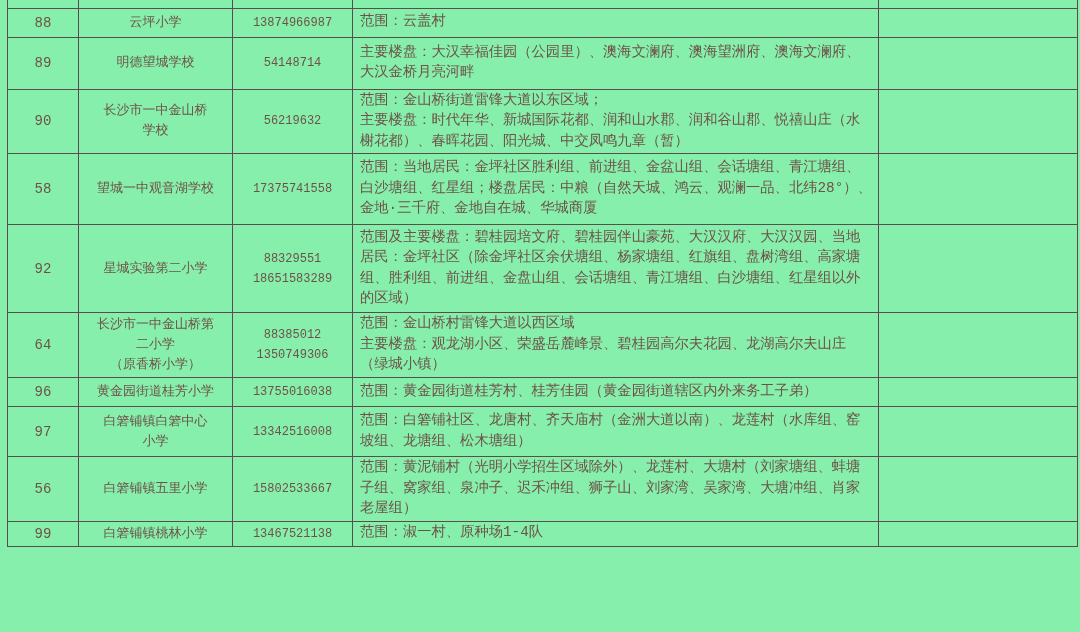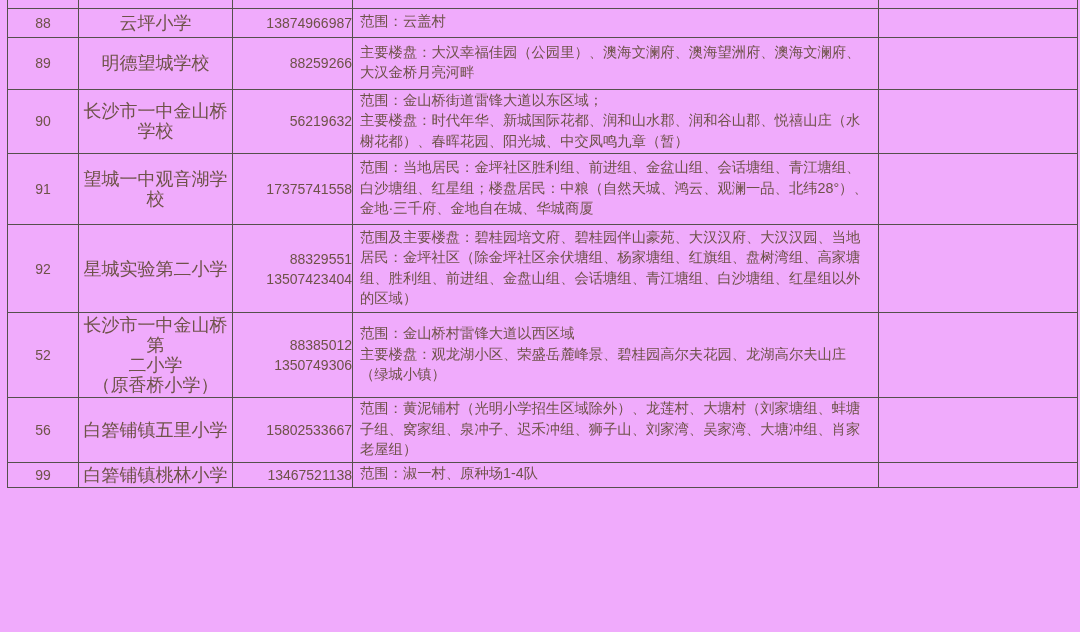--- a/index.html
+++ b/index.html
@@ -1,41 +1,41 @@
 <!DOCTYPE html>
 <html style="--text-color: #6e5249; --border-color: #55504c;"><head>
 <meta charset="utf-8">
 <style>
   * { margin: 0; padding: 0; box-sizing: border-box; }
   html, body { background: #ffffff; }
   .page {
     position: relative;
     width: 1080px;
     height: 632px;
-    background: #f0abfc;
+    background: #86efac;
     overflow: hidden;
-    font-family: Liberation Sans, sans-serif;
+    font-family: Liberation Mono, monospace;
     color: var(--text-color, #6e5249);
   }
   table.schools {
     position: absolute;
     left: 7px;
     top: 0;
     width: 1070px;
     border-collapse: collapse;
     table-layout: fixed;
   }
   td {
     border: 1px solid var(--border-color, #55504c);
     vertical-align: middle;
     overflow: hidden;
   }
   td.no    { text-align: center; font-size: 14px; }
-  td.school{ text-align: center; font-size: 18px; line-height: 20px; white-space: pre-wrap; padding: 2px 4px; }
-  td.phone { text-align: right; font-size: 14px;   line-height: 20px; white-space: pre-wrap; margin-top: 28px; }
+  td.school{ text-align: center; font-size: 13px; line-height: 20px; white-space: pre-wrap; padding: 2px 4px; }
+  td.phone { text-align: center; font-size: 12px;   line-height: 20px; white-space: pre-wrap; margin-top: 28px; }
   td.range { text-align: left;   font-size: 14.3px; line-height: 20.5px; white-space: pre-wrap; padding: 0 5px 2px 7px; }
   td.note  { }
   tr.pt td { border-top: none;    height: 8px; }
   tr.h29 { height: 29px; } tr.h52 { height: 52px; } tr.h64 { height: 64px; }
   tr.h71 { height: 71px; } tr.h88 { height: 88px; } tr.h60 { height: 60px; }
   tr.h48 { height: 48px; } tr.h35 { height: 35px; } tr.h50 { height: 50px; }
   tr.h25 { height: 25px; }
 </style>
 </head>
 <body>
@@ -62,67 +62,82 @@
         <td class="no">88</td>
         <td class="school">云坪小学</td>
         <td class="phone">13874966987</td>
         <td class="range">范围：云盖村</td>
         <td class="note"></td>
       </tr>
 
       <tr class="h52">
         <td class="no">89</td>
         <td class="school">明德望城学校</td>
-        <td class="phone">88259266</td>
+        <td class="phone">54148714</td>
         <td class="range">主要楼盘：大汉幸福佳园（公园里）、澳海文澜府、澳海望洲府、澳海文澜府、大汉金桥月亮河畔</td>
         <td class="note"></td>
       </tr>
 
       <tr class="h64">
         <td class="no">90</td>
         <td class="school">长沙市一中金山桥
 学校</td>
         <td class="phone">56219632</td>
         <td class="range">范围：金山桥街道雷锋大道以东区域；
 主要楼盘：时代年华、新城国际花都、润和山水郡、润和谷山郡、悦禧山庄（水榭花都）、春晖花园、阳光城、中交凤鸣九章（暂）</td>
         <td class="note"></td>
       </tr>
 
       <tr class="h71">
-        <td class="no">91</td>
+        <td class="no">58</td>
         <td class="school">望城一中观音湖学校</td>
         <td class="phone">17375741558</td>
         <td class="range">范围：当地居民：金坪社区胜利组、前进组、金盆山组、会话塘组、青江塘组、白沙塘组、红星组；楼盘居民：中粮（自然天城、鸿云、观澜一品、北纬28°）、金地·三千府、金地自在城、华城商厦</td>
         <td class="note"></td>
       </tr>
 
       <tr class="h88">
         <td class="no">92</td>
         <td class="school">星城实验第二小学</td>
         <td class="phone">88329551
-13507423404</td>
+18651583289</td>
         <td class="range">范围及主要楼盘：碧桂园培文府、碧桂园伴山豪苑、大汉汉府、大汉汉园、当地居民：金坪社区（除金坪社区余伏塘组、杨家塘组、红旗组、盘树湾组、高家塘组、胜利组、前进组、金盘山组、会话塘组、青江塘组、白沙塘组、红星组以外的区域）</td>
         <td class="note"></td>
       </tr>
 
       <tr class="h60">
-        <td class="no">52</td>
+        <td class="no">64</td>
         <td class="school">长沙市一中金山桥第
 二小学
 （原香桥小学）</td>
         <td class="phone">88385012
 1350749306</td>
         <td class="range">范围：金山桥村雷锋大道以西区域
 主要楼盘：观龙湖小区、荣盛岳麓峰景、碧桂园高尔夫花园、龙湖高尔夫山庄（绿城小镇）</td>
         <td class="note"></td>
       </tr>
 
 
 
+      <tr class="h29">
+        <td class="no">96</td>
+        <td class="school">黄金园街道桂芳小学</td>
+        <td class="phone">13755016038</td>
+        <td class="range">范围：黄金园街道桂芳村、桂芳佳园（黄金园街道辖区内外来务工子弟）</td>
+        <td class="note"></td>
+      </tr>
 
+      <tr class="h50">
+        <td class="no">97</td>
+        <td class="school">白箬铺镇白箬中心
+小学</td>
+        <td class="phone">13342516008</td>
+        <td class="range">范围：白箬铺社区、龙唐村、齐天庙村（金洲大道以南）、龙莲村（水库组、窑坡组、龙塘组、松木塘组）</td>
+        <td class="note"></td>
+      </tr>
 
       <tr class="h64">
         <td class="no">56</td>
         <td class="school">白箬铺镇五里小学</td>
         <td class="phone">15802533667</td>
         <td class="range">范围：黄泥铺村（光明小学招生区域除外）、龙莲村、大塘村（刘家塘组、蚌塘子组、窝家组、泉冲子、迟禾冲组、狮子山、刘家湾、吴家湾、大塘冲组、肖家老屋组）</td>
         <td class="note"></td>
       </tr>
 
       <tr class="h25">

